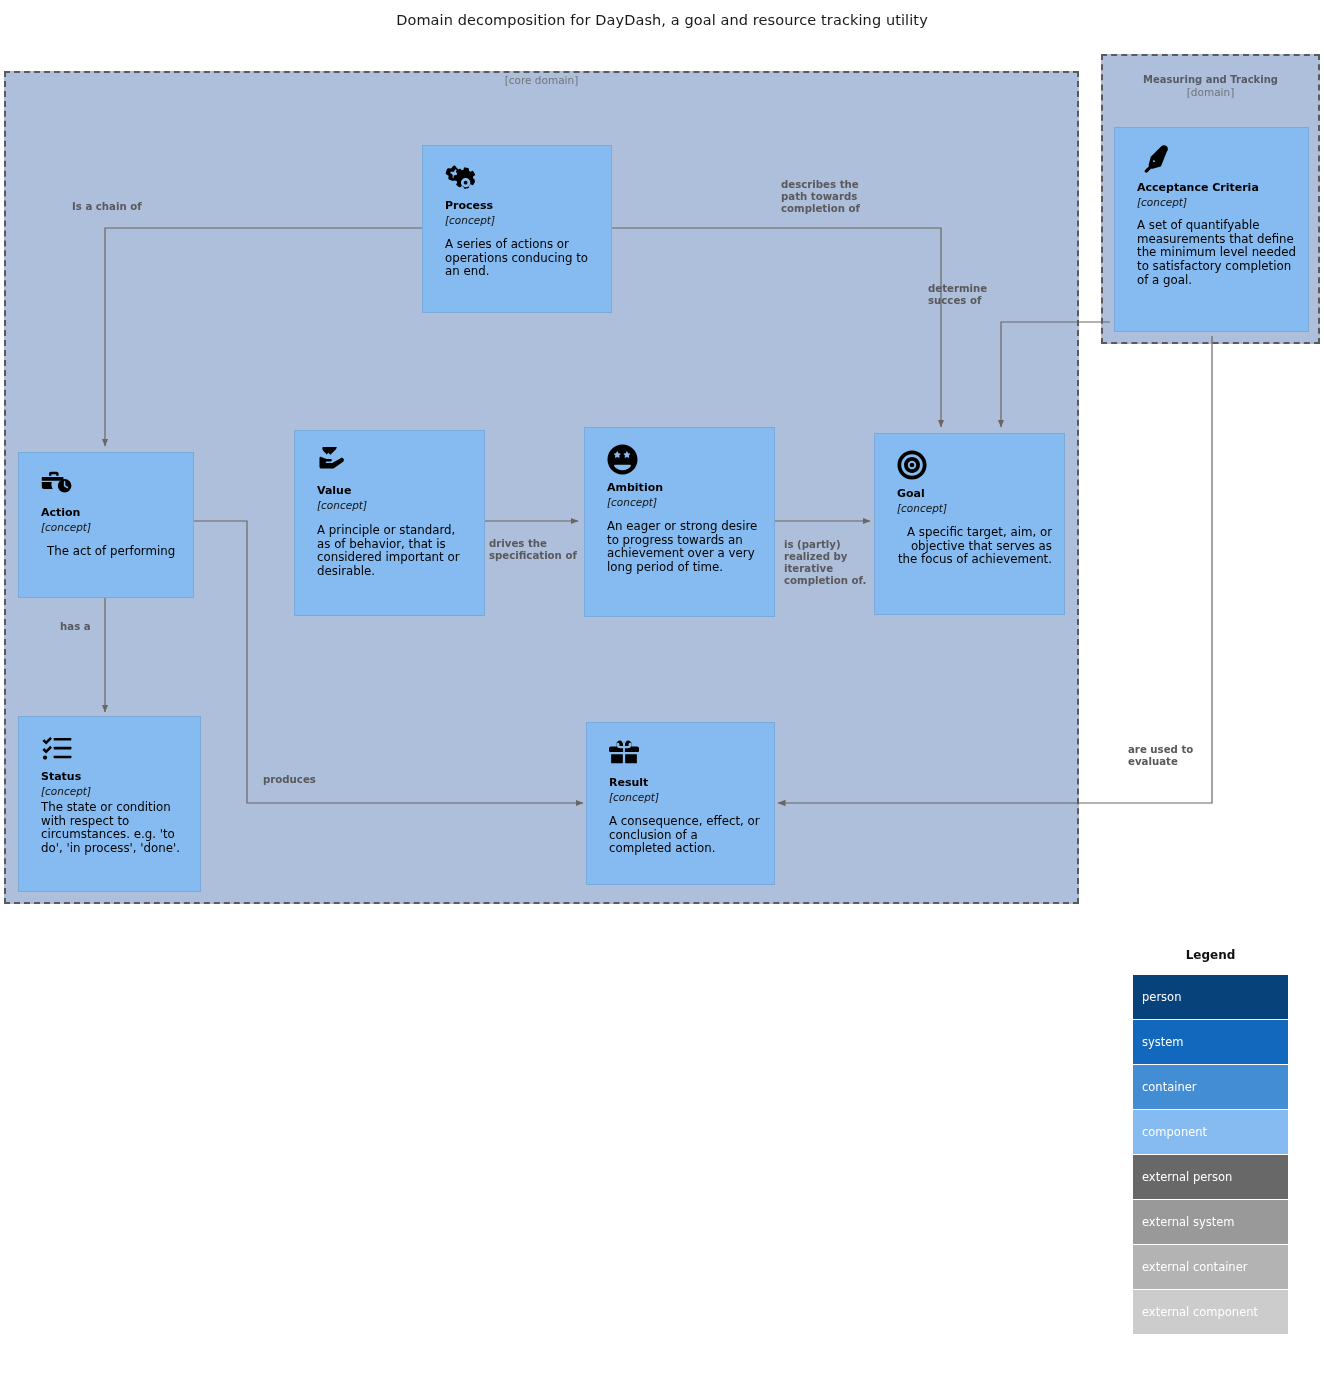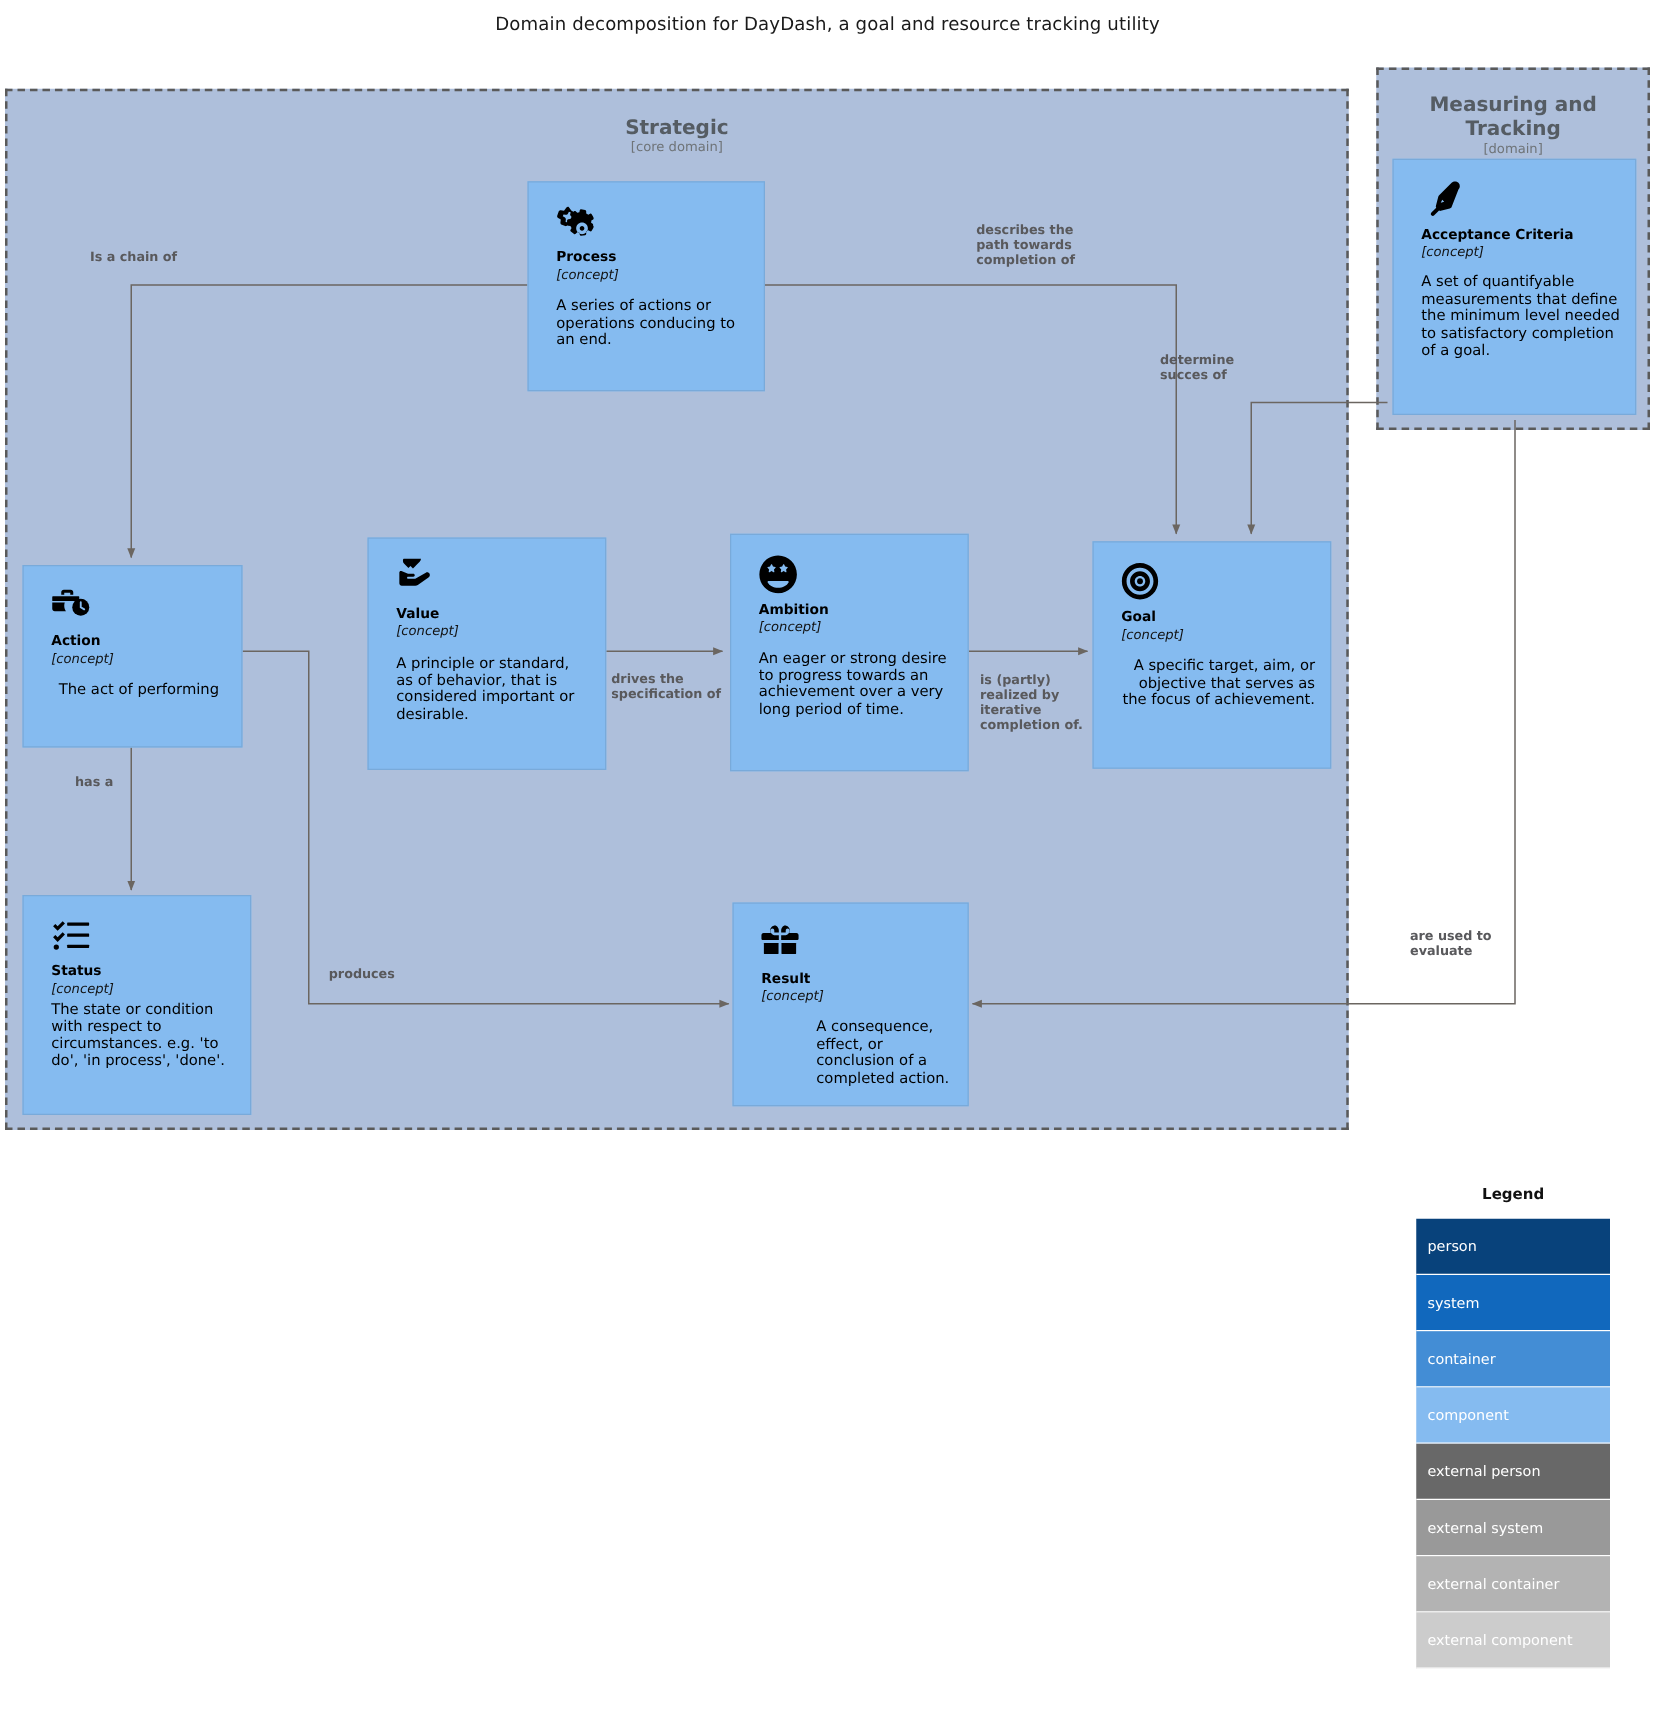--- a/index.html
+++ b/index.html
@@ -28,21 +28,21 @@
   }
   .domain-box {
     position: absolute;
     background: #aebfdb;
     border: 2px dashed #5a5a5a;
     box-sizing: border-box;
   }
   .domain-title {
     text-align: center;
     font-weight: bold;
-    font-size: 16px;
+    font-size: 10px;
     color: #555c63;
   }
   .domain-sub {
     text-align: center;
     font-size: 10.5px;
     color: #6f7478;
     margin-top: 1px;
   }
   .node {
     position: absolute;
@@ -116,21 +116,20 @@
     box-sizing: border-box;
     border-bottom: 1px solid #ffffff;
   }
 </style>
 </head>
 <body>
 
 <div id="diagram-title">Domain decomposition for DayDash, a goal and resource tracking utility</div>
 
 <div class="domain-box" style="left:4px; top:71px; width:1075px; height:833px;">
-  <div class="domain-title" style="margin-top:19px;">Strategic</div>
   <div class="domain-sub">[core domain]</div>
 </div>
 
 <div class="domain-box" style="left:1101px; top:54px; width:219px; height:290px;">
   <div class="domain-title" style="margin-top:18px;">Measuring and Tracking</div>
   <div class="domain-sub">[domain]</div>
 </div>
 
 <svg id="edges" viewBox="0 0 1324 930">
   <defs>
@@ -241,21 +240,21 @@
 <div class="node" style="left:586px; top:722px; width:189px; height:163px;">
   <span class="node-icon">
     <svg width="30" height="30" viewBox="0 0 512 512" fill="currentColor">
       <path d="M190 24c-38 0-68 31-68 68 0 12 3 24 9 34H32c-18 0-32 14-32 32v48c0 9 7 16 16 16h224V158h-48c-36 0-66-30-66-66 0-14 12-26 26-26s26 12 26 26v26h62V92c0-38-30-68-50-68zM322 24c-20 0-50 30-50 68v26h62V92c0-14 12-26 26-26s26 12 26 26c0 36-30 66-66 66h-48v64h224c9 0 16-7 16-16v-48c0-18-14-32-32-32H381c6-10 9-22 9-34 0-37-30-68-68-68z"></path>
       <rect x="36" y="262" width="200" height="150" rx="6"></rect>
       <rect x="276" y="262" width="200" height="150" rx="6"></rect>
     </svg>
   </span>
   <div class="node-name">Result</div>
   <div class="node-type">[concept]</div>
-  <div class="node-desc" style="margin-top:12px;margin-left:44px;"> A consequence, effect, or conclusion of a completed action.</div>
+  <div class="node-desc" style="margin-top:12px;"> A consequence, effect, or conclusion of a completed action.</div>
 </div>
 
 <div class="node" style="left:1114px; top:127px; width:195px; height:205px;">
   <span class="node-icon">
     <svg width="32" height="32" viewBox="0 0 512 512" fill="currentColor">
       <path d="M476 36c-24-24-63-24-87 0L229 196c-6 6-10 13-12 21l-30 115c-2 8 0 16 5 22l-62 62c-10 10-10 26 0 36s26 10 36 0l62-62c6 5 14 7 22 5l115-30c8-2 15-6 21-12L476 123c24-24 24-63 0-87zM268 252l26 26-44 12 18-38zm40-44l30 30 26-26-30-30-26 26zm60-60l30 30 26-26-30-30-26 26z"></path>
     </svg>
   </span>
   <div class="node-name">Acceptance Criteria</div>
   <div class="node-type">[concept]</div>

